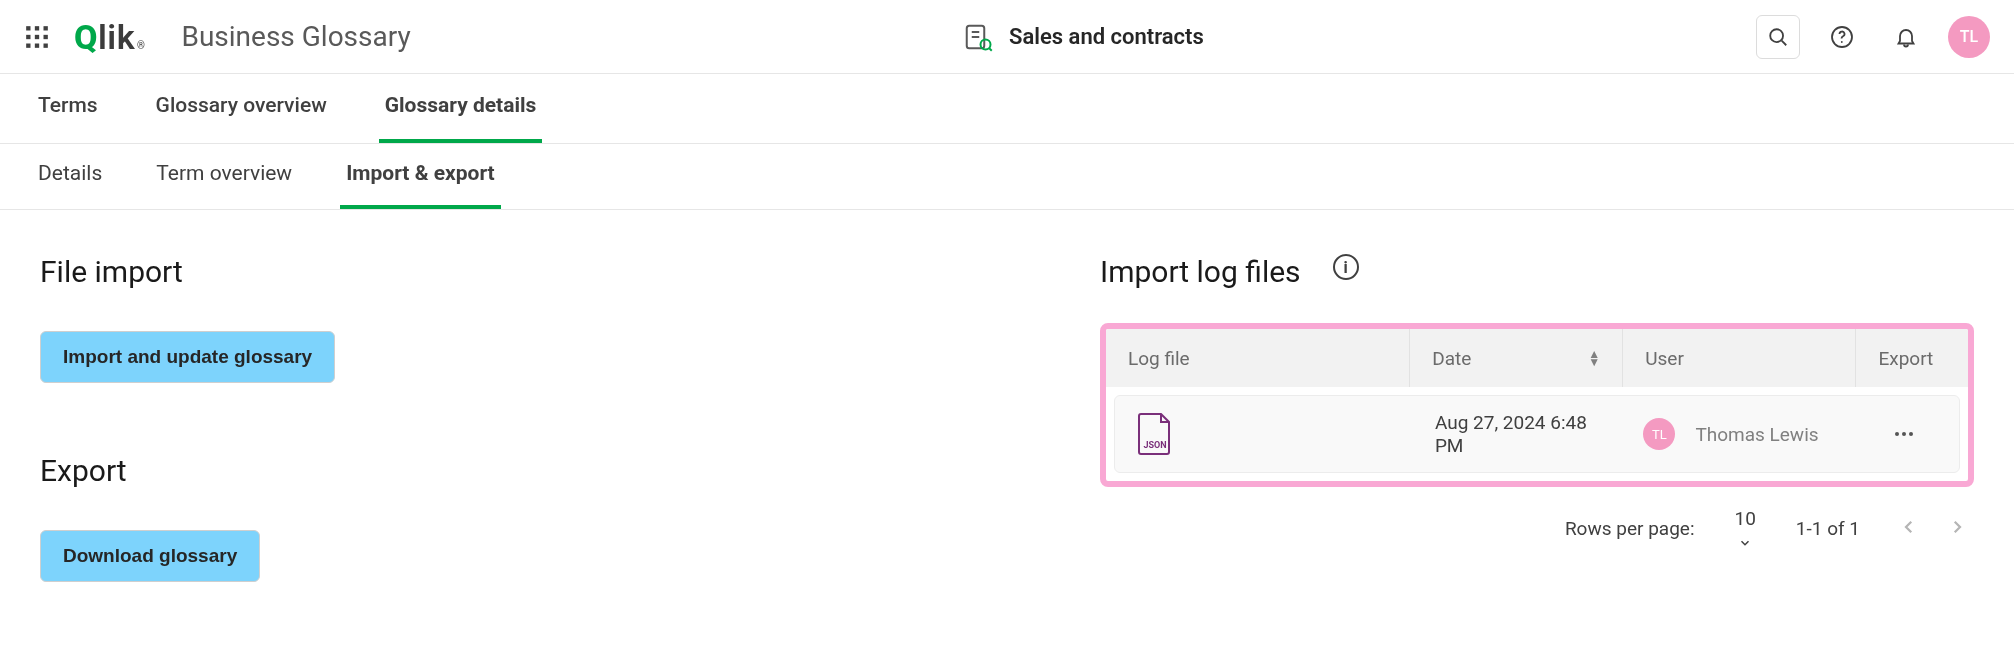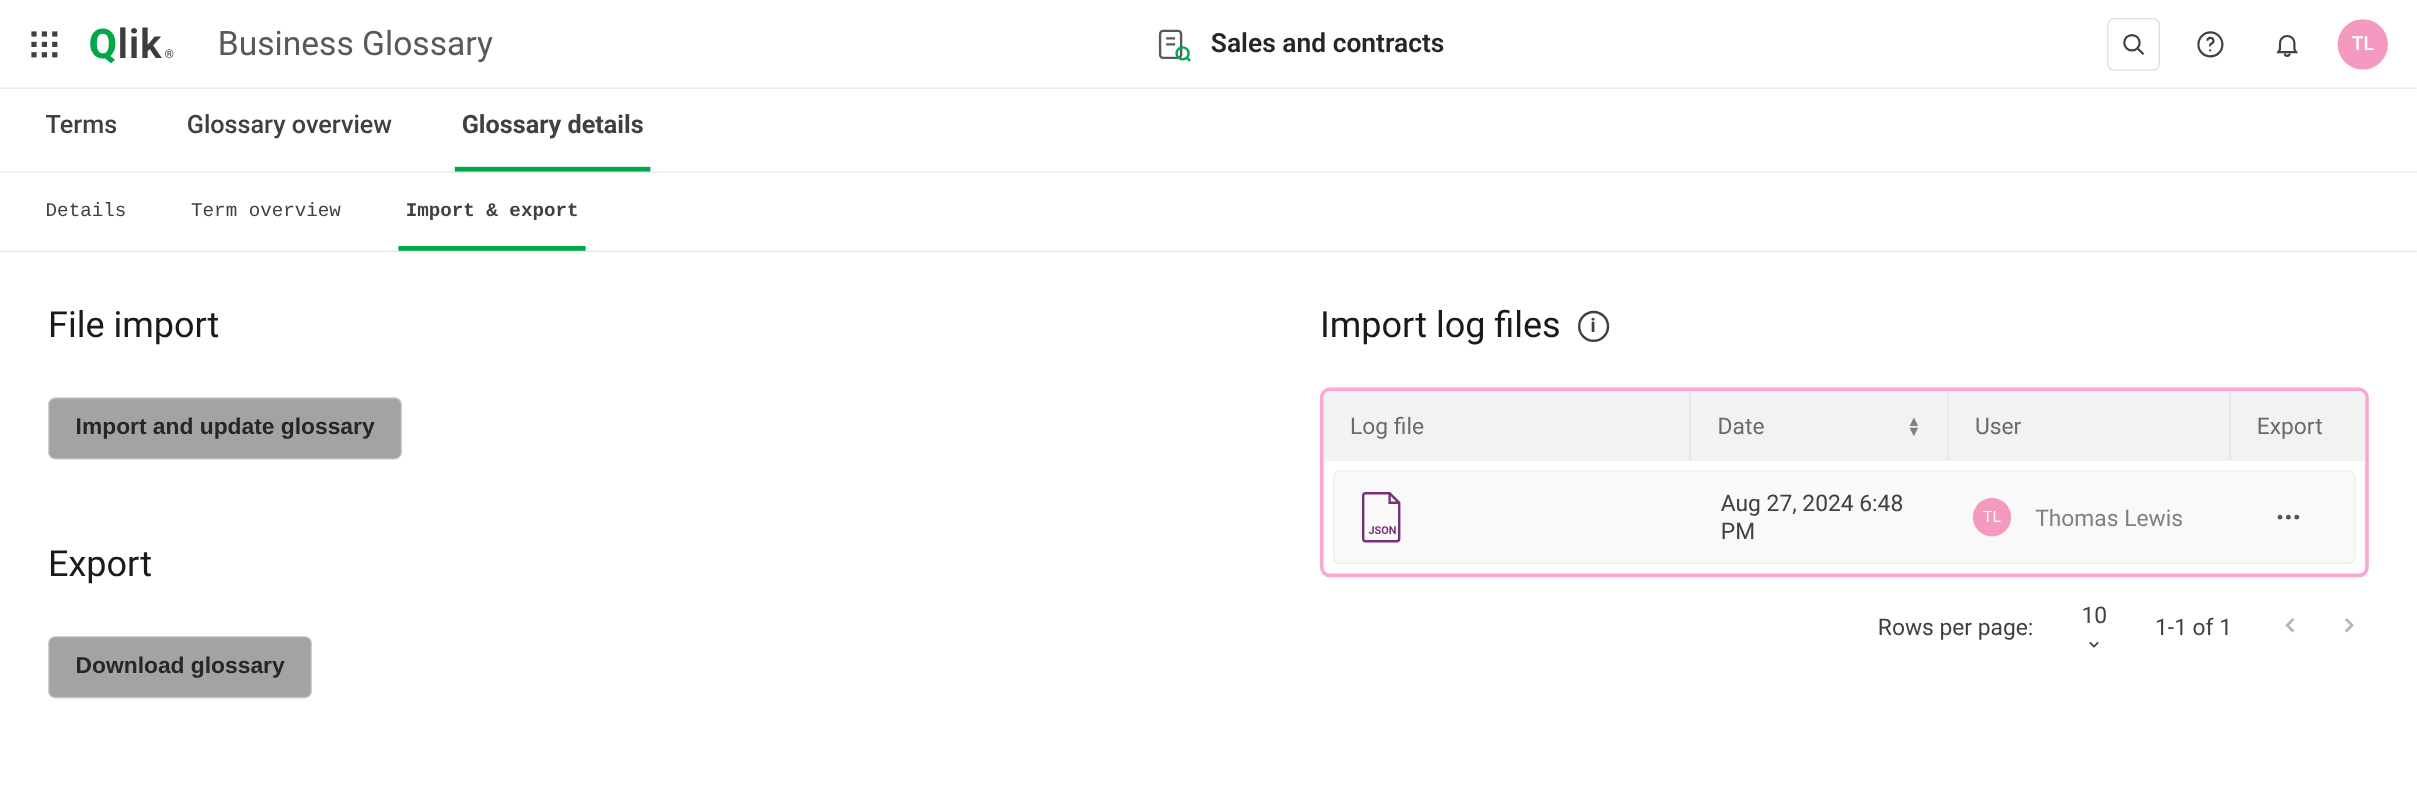--- a/index.html
+++ b/index.html
@@ -80,68 +80,67 @@
     .tab {
       font-size: 21px;
       color: #404040;
       padding: 0 6px 22px 6px;
       border-bottom: 4px solid transparent;
       cursor: pointer;
       font-weight: 500;
     }
     .tab.active { border-bottom-color: #00a84a; font-weight: 700; }
     .subtab {
-      font-size: 16px;
+      font-size: 21px;
       color: #404040;
       padding: 0 6px 20px 6px;
       border-bottom: 4px solid transparent;
       cursor: pointer;
-      font-family: Liberation Mono, monospace;
     }
     .subtab.active { border-bottom-color: #00a84a; font-weight: 700; }
     
     .content {
       display: flex;
       padding: 44px 40px 46px 40px;
       gap: 40px;
     }
     .col-left { flex: 0 0 1020px; }
     .col-right { flex: 1; }
     .h2 { font-size: 30px; font-weight: 400; margin-bottom: 42px; color: #1a1a1a;}
     .btn {
       display: inline-block;
       padding: 14px 22px;
       font-size: 19px;
       font-weight: 600;
       border: 1px solid #cfcfcf;
       border-radius: 6px;
-      background: #a3a3a3;
+      background: #7dd3fc;
       cursor: pointer;
       color: #262626;
     }
     .helper {
       margin-top: 48px;
       font-size: 20px;
       color: #262626;
     }
     .section-gap { margin-top: 70px; }
     
     .right-title {
-      display:flex; align-items:center; gap:14px;
+      display:flex; align-items:flex-start; gap:32px;
       font-size: 30px; font-weight: 400; color: #1a1a1a;
       margin-bottom: 34px;
     }
     .info-circle {
       width:26px;height:26px;border:2px solid #404040;border-radius:50%;
       display:flex;align-items:center;justify-content:center;
       font-size:16px;font-weight:700;color:#404040;
       cursor:pointer;
     }
     .log-table {
-      border: 3px solid #f9a8d4;
+      border: 6px solid #f9a8d4;
       border-radius: 8px;
       overflow: hidden;
       margin-top: 21px;
     }
     .log-head, .log-row {
       display: grid;
       grid-template-columns: 1.5fr 1.05fr 1.15fr 0.55fr;
       align-items: center;
     }
     .log-head {

